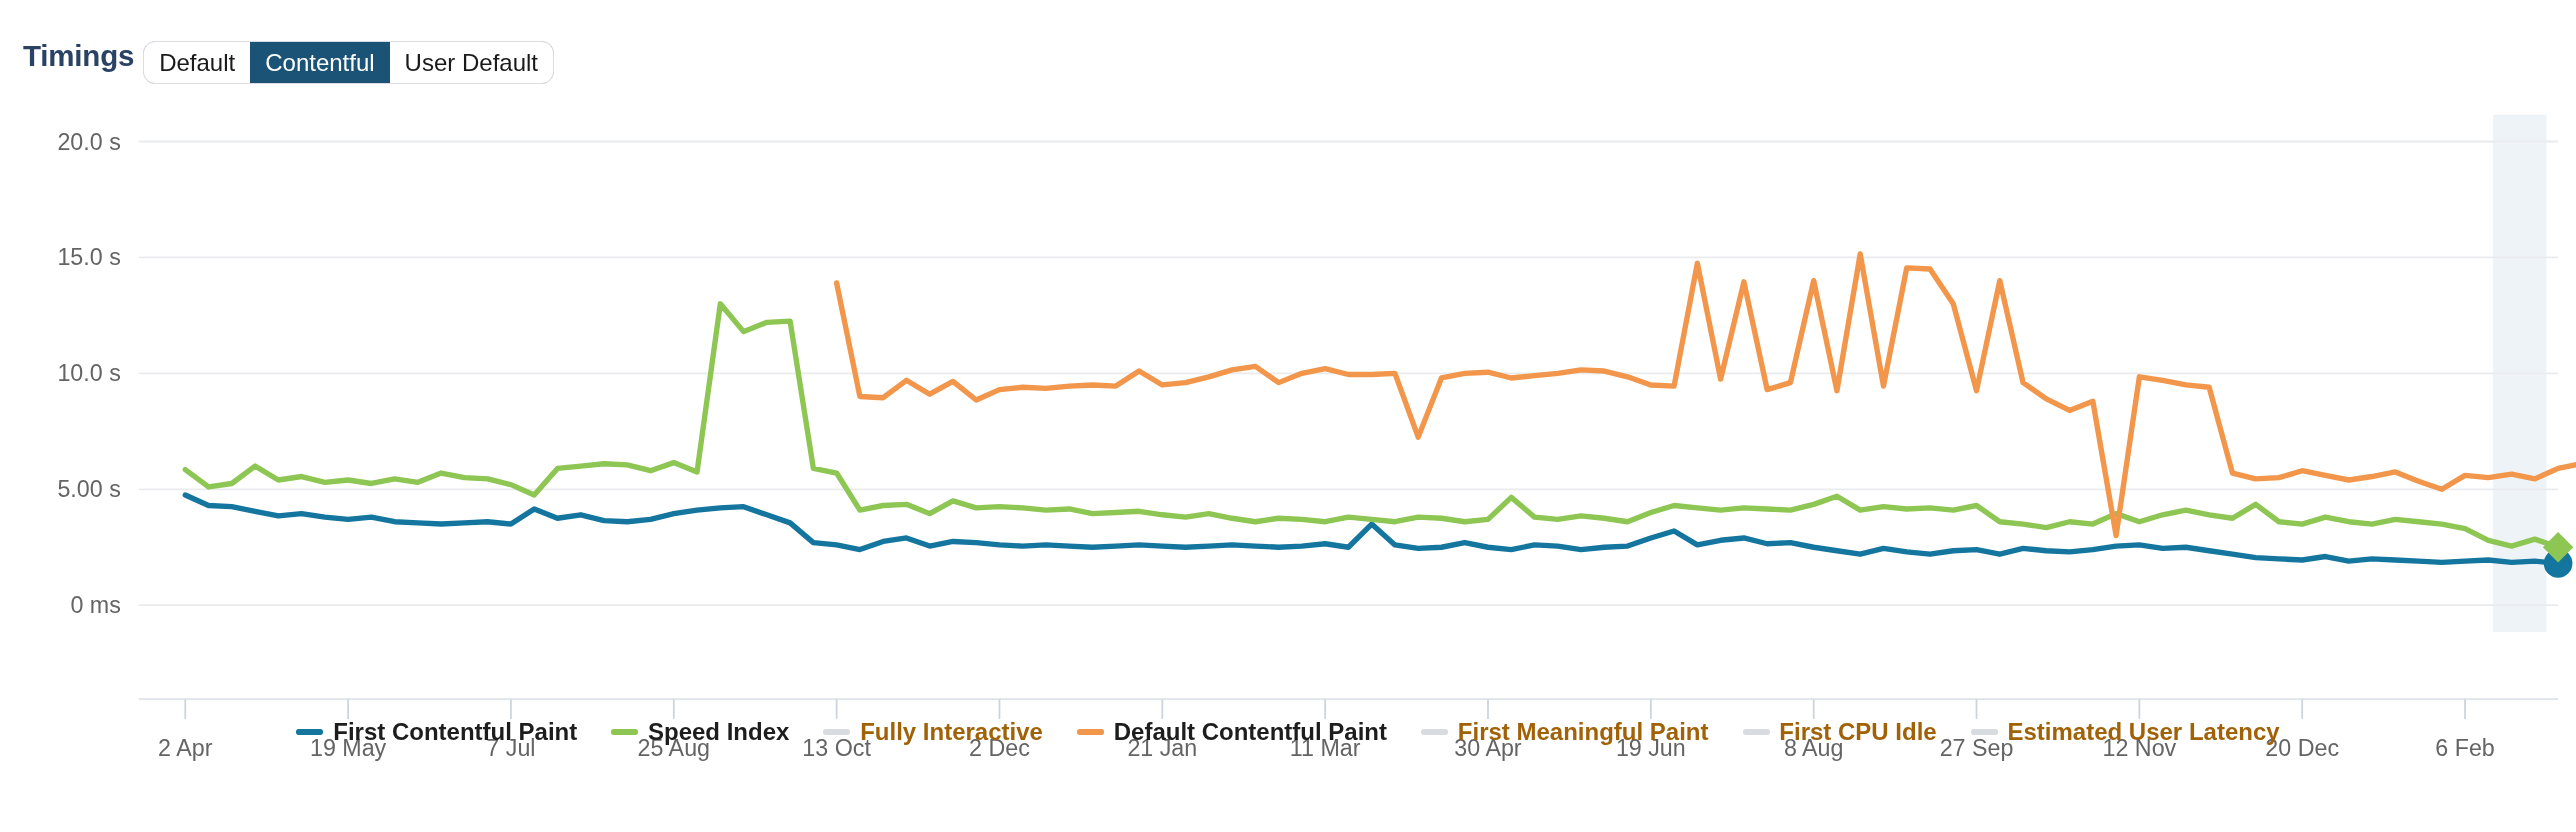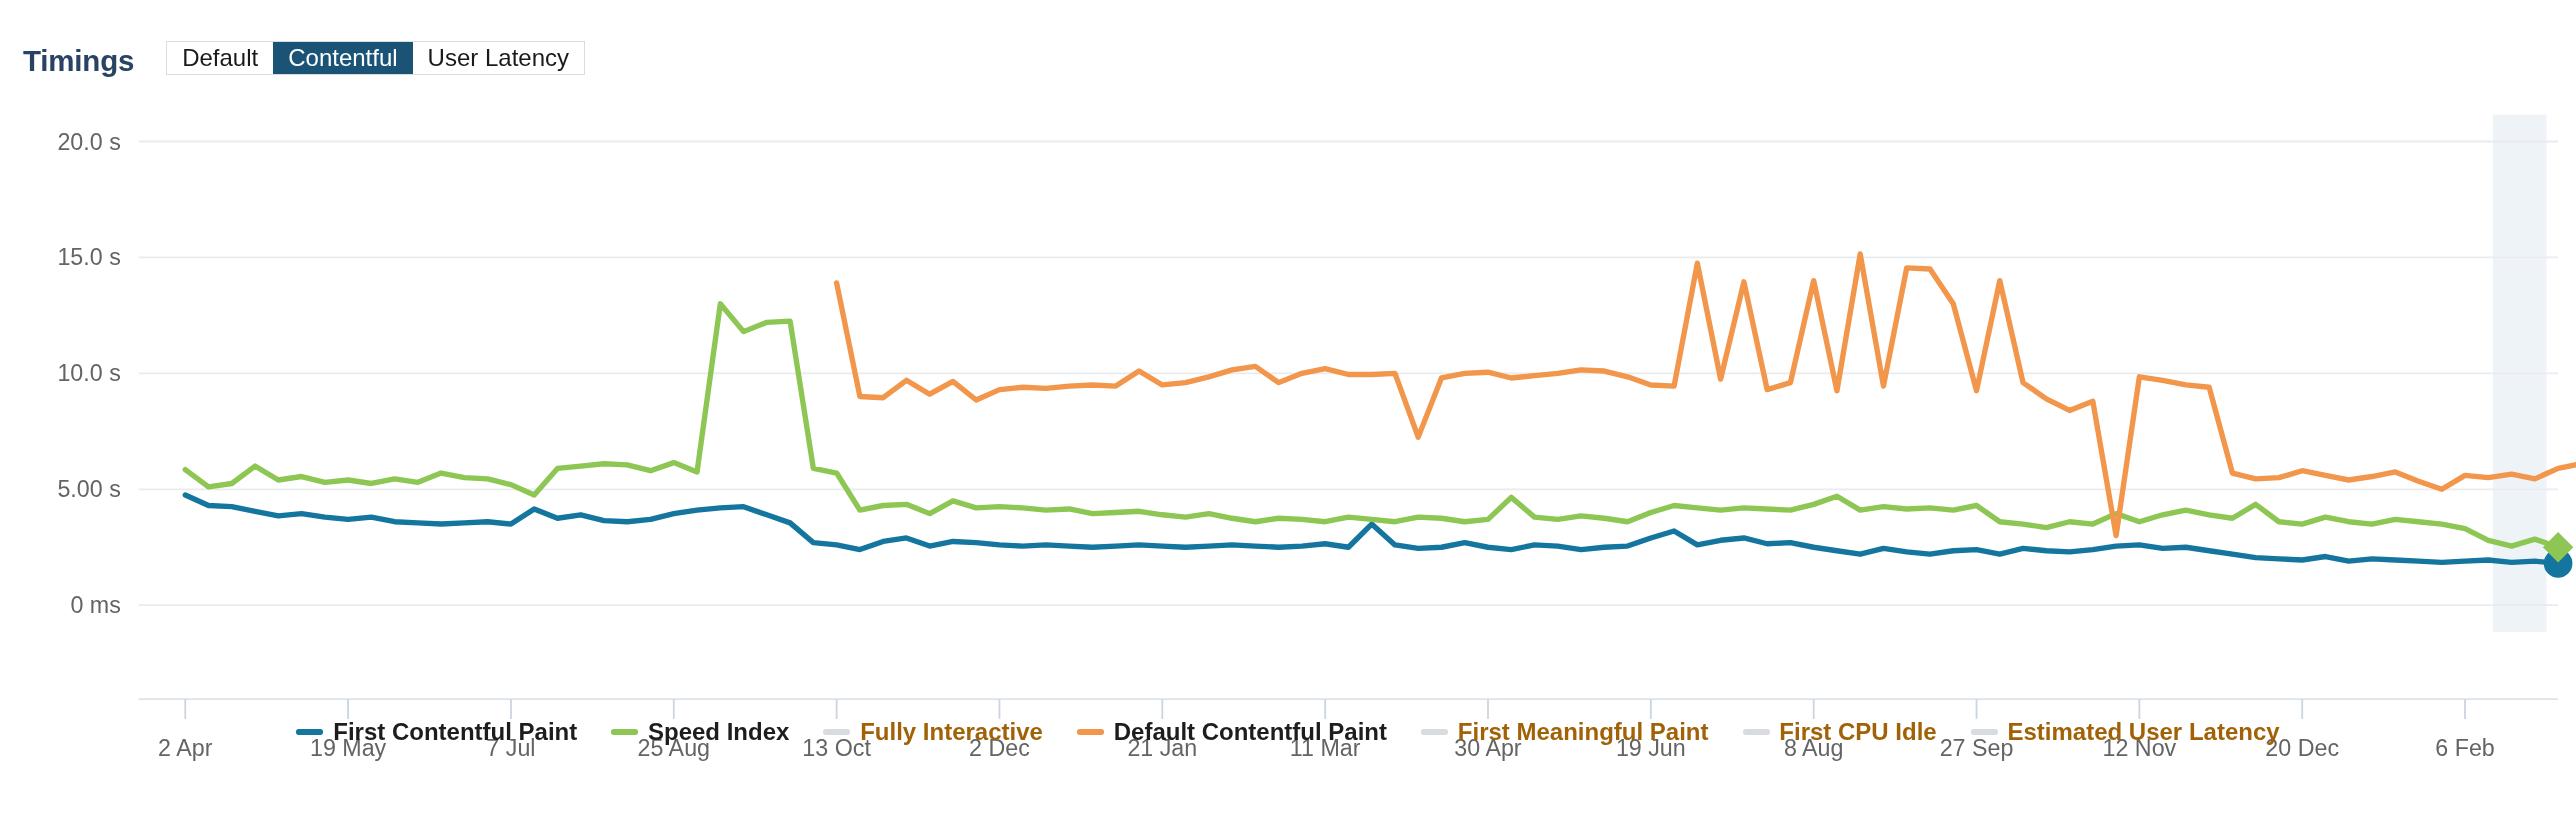--- a/index.html
+++ b/index.html
@@ -17,39 +17,39 @@
     background: #ffffff;
     overflow: hidden;
   }
 
   
   .header {
     position: absolute;
     left: 23px;
     top: 41px;
     display: flex;
-    align-items: flex-end;
-    gap: 32px;
+    align-items: flex-start;
+    gap: 9px;
   }
   .panel-title {
     font-size: 29.5px;
     font-weight: bold;
     color: #2a4365;
     letter-spacing: -0.2px;
     line-height: 1;
     white-space: nowrap;
   }
   .seg-group {
     display: flex;
     align-items: stretch;
     border: 0.9px solid #d9dde2;
-    border-radius: 0;
+    border-radius: 12px;
     overflow: hidden;
     background: #a3a3a3;
-    height: 34px;
+    height: 43px;
   }
   .seg-btn {
     display: flex;
     align-items: center;
     justify-content: center;
     padding: 0 15px;
     font-size: 24px;
     color: #1a1a1a;
     background: #ffffff;
     border: none;
@@ -115,21 +115,21 @@
 </head>
 <body>
 
 <div id="root">
 
   <div class="header">
     <div class="panel-title">Timings</div>
     <div class="seg-group">
       <button class="seg-btn">Default</button>
       <button class="seg-btn active">Contentful</button>
-      <button class="seg-btn">User Latency</button>
+      <button class="seg-btn">User Default</button>
     </div>
   </div>
 
   <div class="chart-wrap">
     <svg class="plot-svg" id="plot" viewBox="0 0 2878 830" preserveAspectRatio="none">
         <rect x="2785.226923076923" y="32" width="59.777884615384664" height="578" fill="#eef3f8"></rect>
         <line x1="155" y1="62" x2="2858" y2="62" stroke="#e9ebee" stroke-width="2"></line>
         <text x="135" y="71" text-anchor="end" font-family="&quot;Liberation Sans&quot;, sans-serif" font-size="26" fill="#646464">20.0 s</text>
         <line x1="155" y1="191.5" x2="2858" y2="191.5" stroke="#e9ebee" stroke-width="2"></line>
         <text x="135" y="200.5" text-anchor="end" font-family="&quot;Liberation Sans&quot;, sans-serif" font-size="26" fill="#646464">15.0 s</text>

